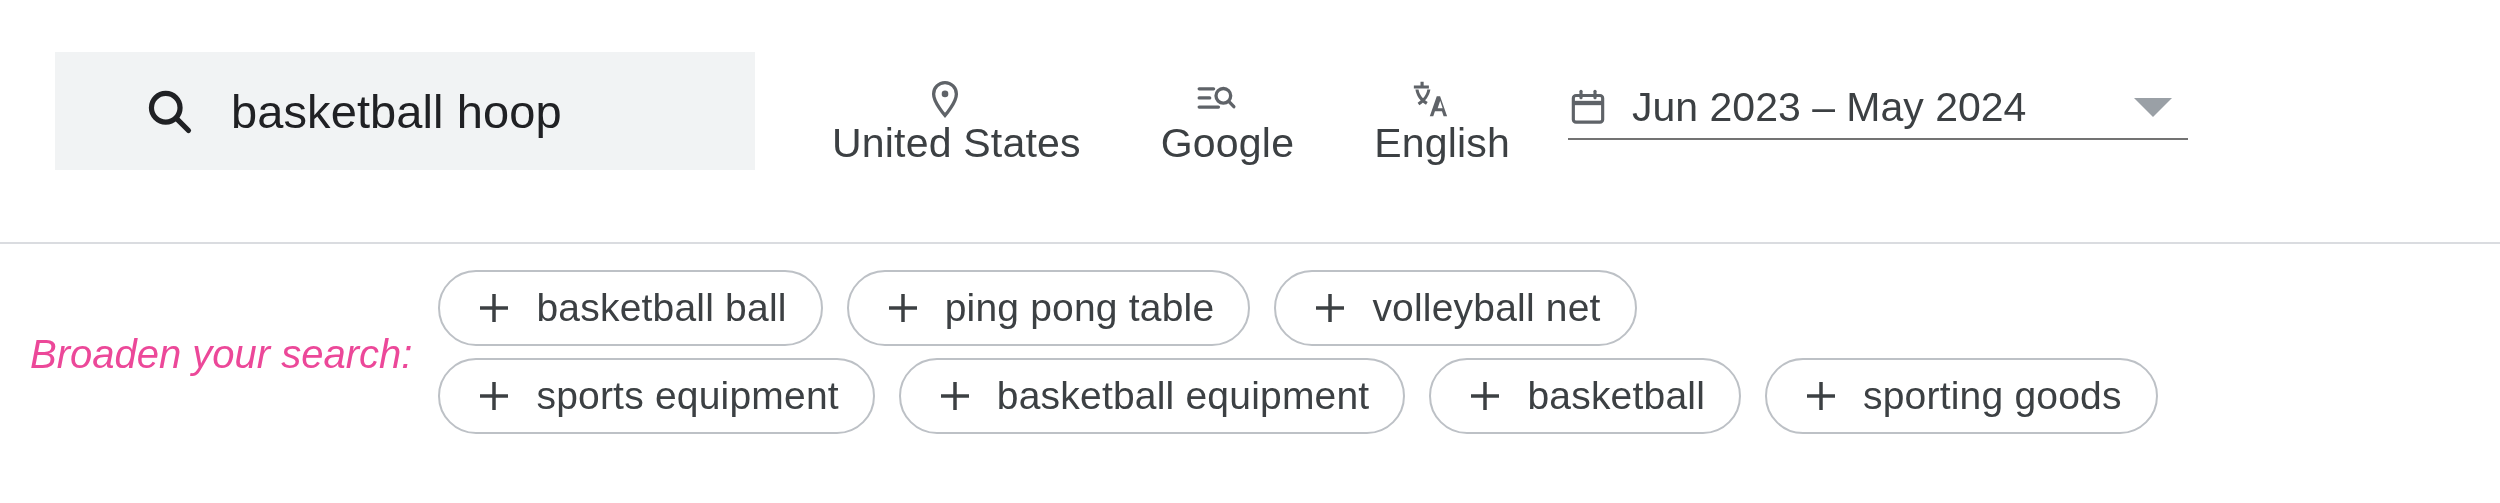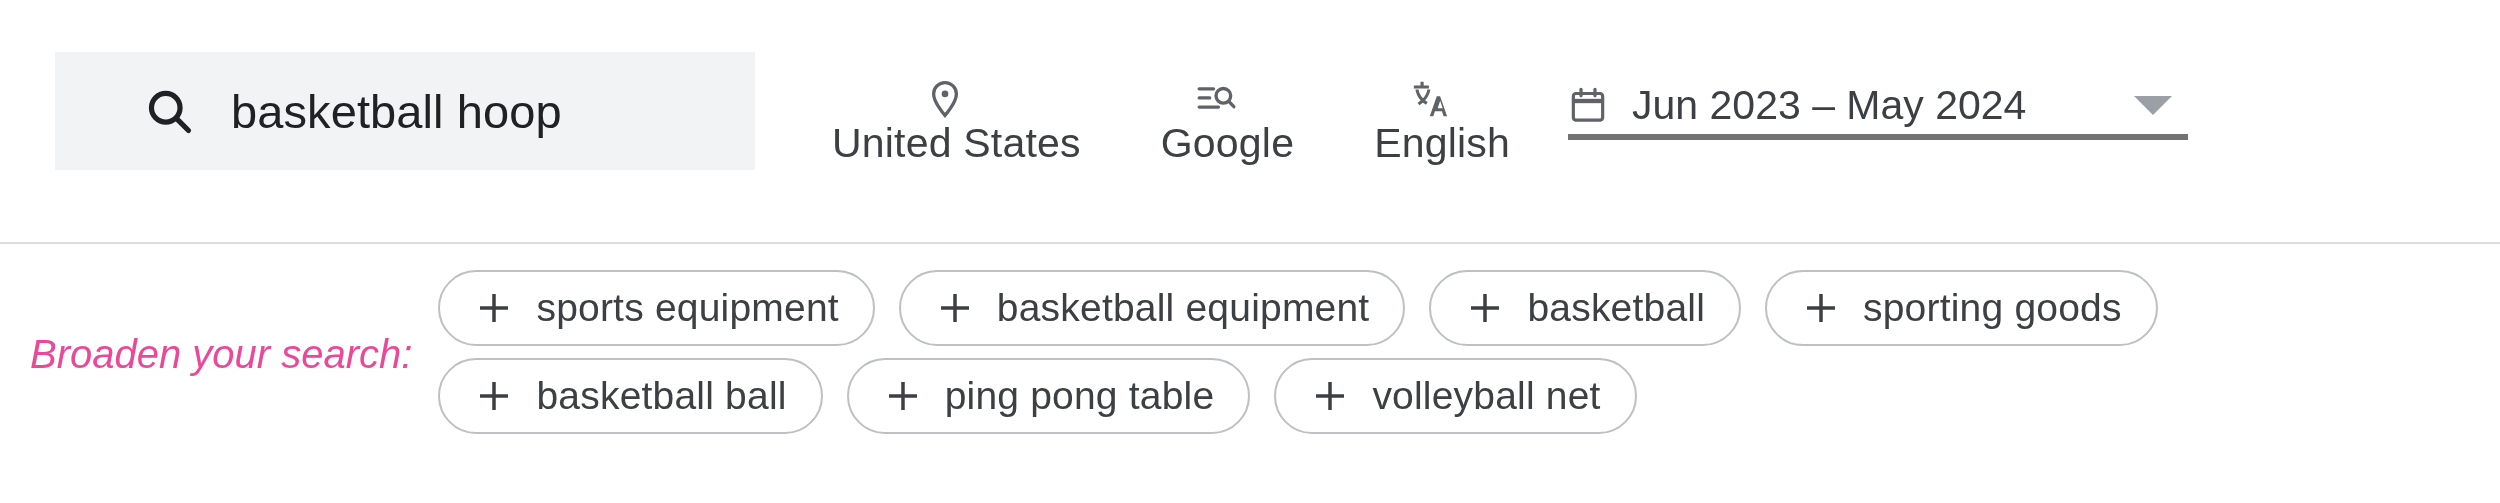--- a/index.html
+++ b/index.html
@@ -77,21 +77,21 @@
     margin-left: 22px;
     letter-spacing: 0.2px;
   }
 
   .date-filter {
     position: relative;
     display: flex;
     align-items: center;
     height: 62px;
     padding-bottom: 2px;
-    border-bottom: 6px solid #737373;
+    border-bottom: 2px solid #737373;
     width: 620px;
     justify-content: flex-start;
     margin-right: 0;
   }
   .date-filter .f-icon { width: 40px; height: 40px; }
   .date-filter .f-label {
     font-size: 41px;
     color: #3c4043;
     margin-left: 24px;
   }
@@ -210,20 +210,46 @@
   </div>
 </div>
 
 <div class="broaden">
   <div class="broaden-label">Broaden your search:</div>
 
   <div class="chip-rows">
 
     <div class="chip-row">
       <div class="chip">
+        <svg class="chip-plus" viewBox="0 0 24 24" stroke="#3c4043" stroke-width="2.1">
+          <line x1="12" y1="3.6" x2="12" y2="20.4"></line>
+          <line x1="3.6" y1="12" x2="20.4" y2="12"></line>
+        </svg>
+        <span class="chip-label">basketball ball</span>
+      </div>
+
+      <div class="chip">
+        <svg class="chip-plus" viewBox="0 0 24 24" stroke="#3c4043" stroke-width="2.1">
+          <line x1="12" y1="3.6" x2="12" y2="20.4"></line>
+          <line x1="3.6" y1="12" x2="20.4" y2="12"></line>
+        </svg>
+        <span class="chip-label">ping pong table</span>
+      </div>
+
+      <div class="chip">
+        <svg class="chip-plus" viewBox="0 0 24 24" stroke="#3c4043" stroke-width="2.1">
+          <line x1="12" y1="3.6" x2="12" y2="20.4"></line>
+          <line x1="3.6" y1="12" x2="20.4" y2="12"></line>
+        </svg>
+        <span class="chip-label">volleyball net</span>
+      </div>
+    </div>
+
+    <div class="chip-row">
+      <div class="chip">
         <svg class="chip-plus" viewBox="0 0 24 24" stroke="#3c4043" stroke-width="2.1" stroke-linecap="butt">
           <line x1="12" y1="3.6" x2="12" y2="20.4"></line>
           <line x1="3.6" y1="12" x2="20.4" y2="12"></line>
         </svg>
         <span class="chip-label">sports equipment</span>
       </div>
 
       <div class="chip">
         <svg class="chip-plus" viewBox="0 0 24 24" stroke="#3c4043" stroke-width="2.1">
           <line x1="12" y1="3.6" x2="12" y2="20.4"></line>
@@ -239,43 +265,17 @@
         </svg>
         <span class="chip-label">basketball</span>
       </div>
 
       <div class="chip">
         <svg class="chip-plus" viewBox="0 0 24 24" stroke="#3c4043" stroke-width="2.1">
           <line x1="12" y1="3.6" x2="12" y2="20.4"></line>
           <line x1="3.6" y1="12" x2="20.4" y2="12"></line>
         </svg>
         <span class="chip-label">sporting goods</span>
-      </div>
-    </div>
-
-    <div class="chip-row">
-      <div class="chip">
-        <svg class="chip-plus" viewBox="0 0 24 24" stroke="#3c4043" stroke-width="2.1">
-          <line x1="12" y1="3.6" x2="12" y2="20.4"></line>
-          <line x1="3.6" y1="12" x2="20.4" y2="12"></line>
-        </svg>
-        <span class="chip-label">basketball ball</span>
-      </div>
-
-      <div class="chip">
-        <svg class="chip-plus" viewBox="0 0 24 24" stroke="#3c4043" stroke-width="2.1">
-          <line x1="12" y1="3.6" x2="12" y2="20.4"></line>
-          <line x1="3.6" y1="12" x2="20.4" y2="12"></line>
-        </svg>
-        <span class="chip-label">ping pong table</span>
-      </div>
-
-      <div class="chip">
-        <svg class="chip-plus" viewBox="0 0 24 24" stroke="#3c4043" stroke-width="2.1">
-          <line x1="12" y1="3.6" x2="12" y2="20.4"></line>
-          <line x1="3.6" y1="12" x2="20.4" y2="12"></line>
-        </svg>
-        <span class="chip-label">volleyball net</span>
       </div>
     </div>
 
   </div>
 </div>
 
 </body></html>

